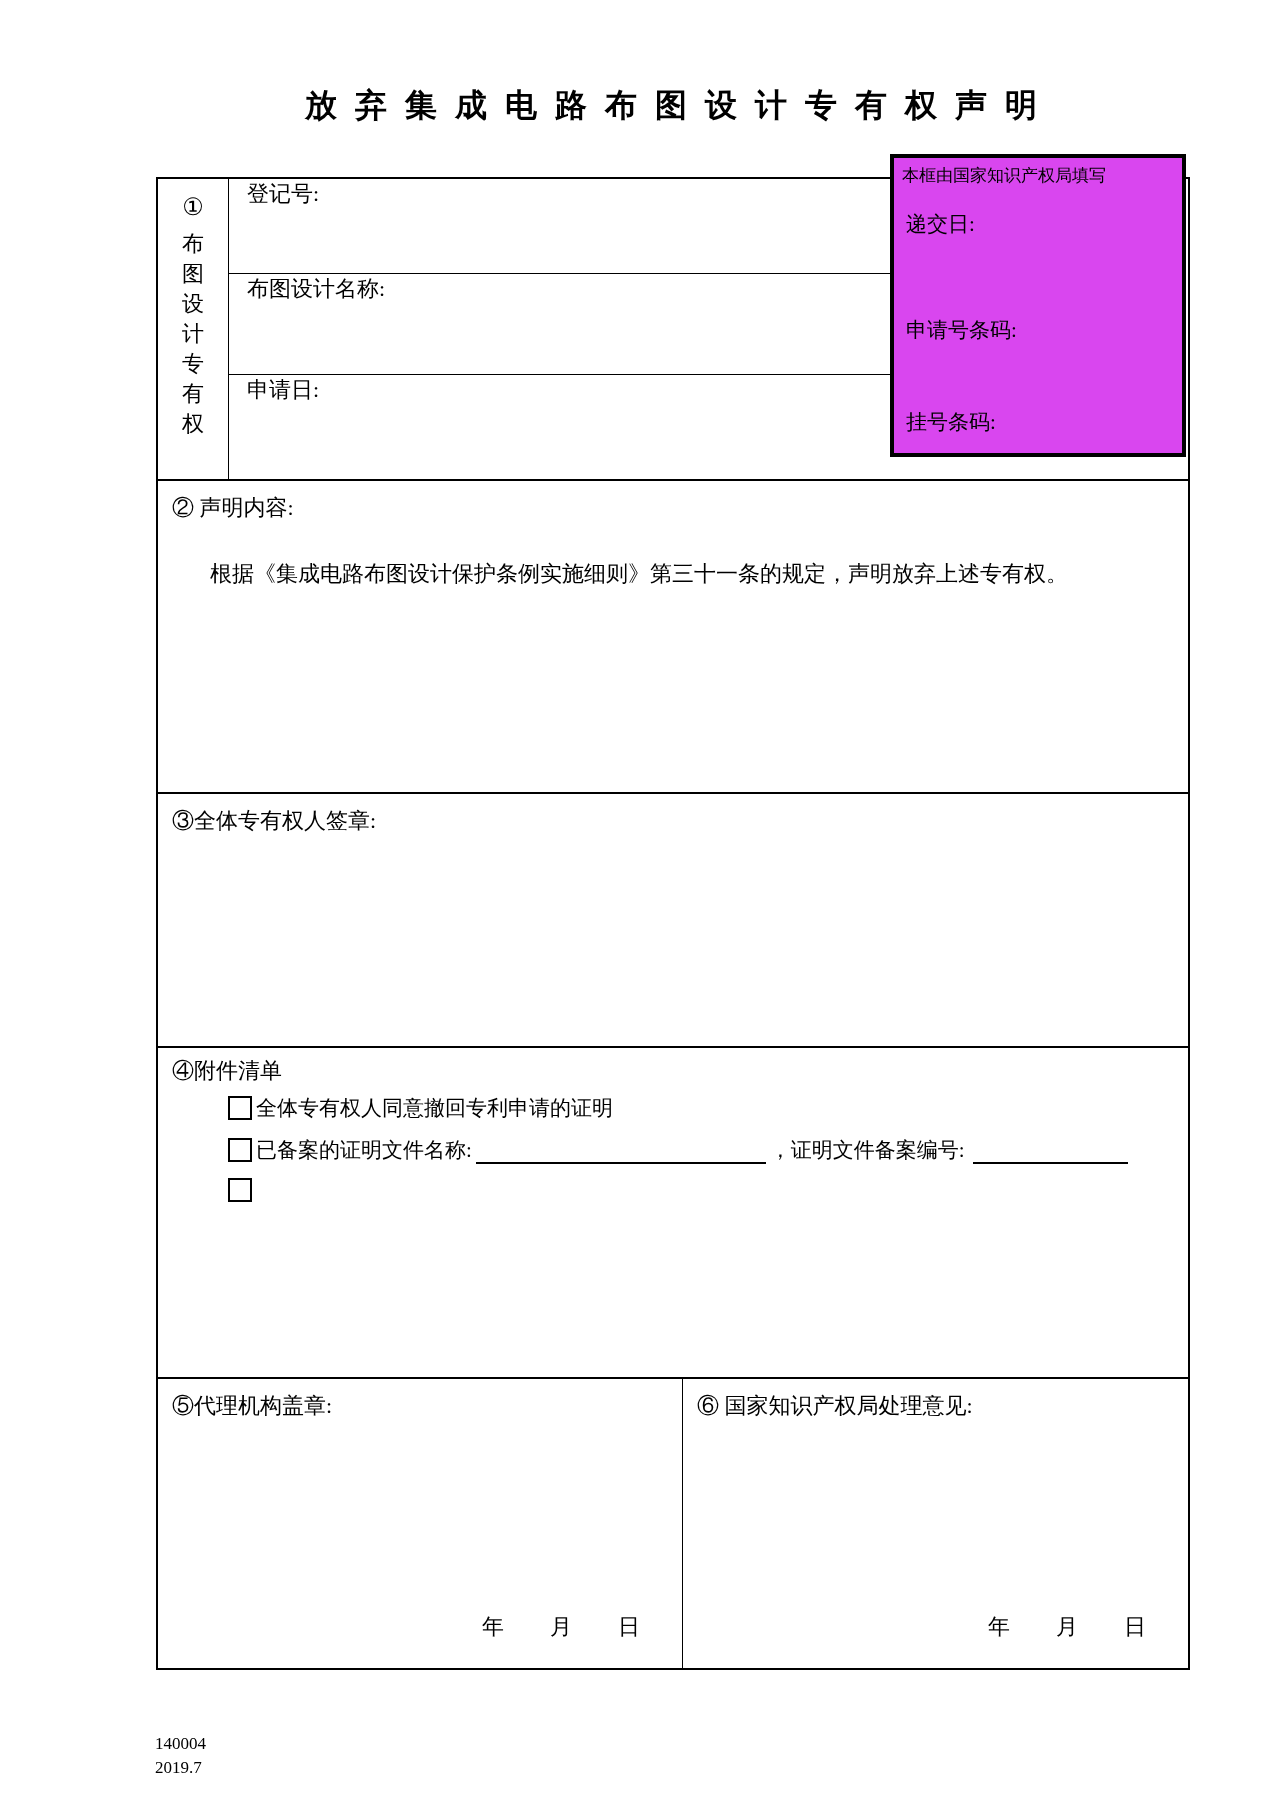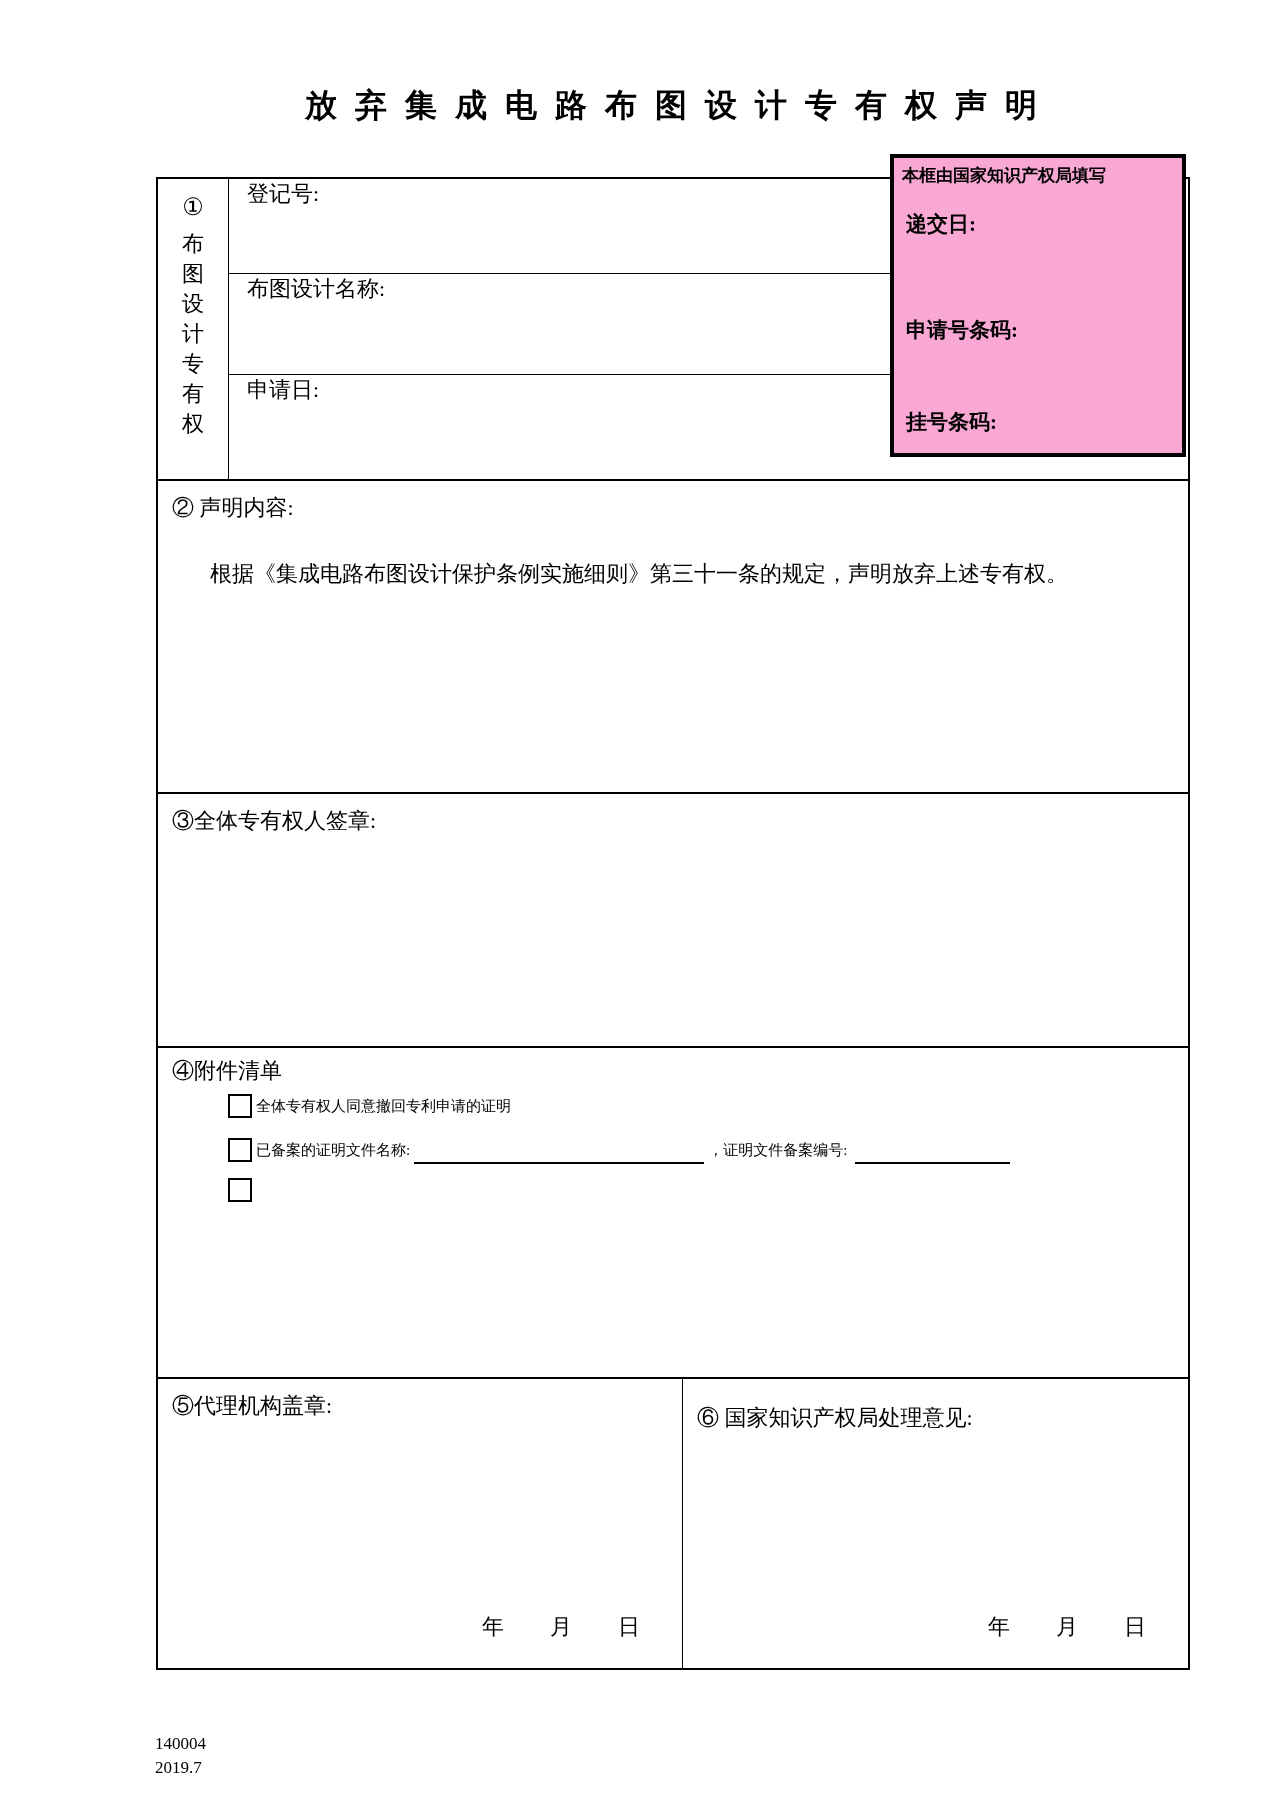--- a/index.html
+++ b/index.html
@@ -34,36 +34,36 @@
   .s1rows{position:absolute;left:71px;top:0;width:663px;height:300px;display:flex;flex-direction:column;}
   .s1row{display:flex;align-items:flex-start;padding-left:18px;font-size:22px;box-sizing:border-box;}
   .s1row-a{height:95px;border-bottom:1px solid #000;}
   .s1row-b{height:101px;border-bottom:1px solid #000;}
   .s1row-c{flex:1;}
   
   .sec-heading{padding:12px 0 0 14px;font-size:22px;}
   .sec4 .sec-heading{padding-top:8px;}
   .decl-body{position:absolute;left:52px;top:78px;font-size:22px;white-space:nowrap;}
   
-  .att-row{position:absolute;left:70px;display:flex;align-items:center;font-size:15px;white-space:nowrap;}
+  .att-row{position:absolute;left:70px;display:flex;align-items:center;font-size:21px;white-space:nowrap;}
   .att-row1{top:46px;}
   .att-row2{top:88px;}
   .att-row3{top:130px;}
   .cbox{width:24px;height:24px;border:2px solid #000;background:#fff;flex:none;margin-right:4px;box-sizing:border-box;}
   .blank{display:inline-block;border-bottom:2px solid #000;height:26px;align-self:flex-end;}
   .blank1{width:290px;margin:0 4px;}
   .blank2{width:155px;margin-left:8px;}
   
   .cell5{width:525px;border-right:1px solid #000;position:relative;box-sizing:border-box;}
-  .cell6{flex:1;position:relative;margin-top:12px;}
+  .cell6{flex:1;position:relative;}
   .dateline{position:absolute;bottom:26px;right:42px;display:flex;gap:46px;font-size:22px;}
   
   .obox{
     position:absolute;left:890px;top:154px;width:296px;height:303px;
-    background:#f9a8d4;border:4px solid #000;box-sizing:border-box;font-weight:bold;
+    background:#d946ef;border:4px solid #000;box-sizing:border-box;
   }
   .obox-note{padding:6px 0 0 8px;font-size:17px;}
   .olabel{position:absolute;left:12px;font-size:21px;}
   .olabel1{top:52px;}
   .olabel2{top:158px;}
   .olabel3{top:250px;}
   
   .footer{position:absolute;left:155px;top:1732px;font-size:17px;line-height:1.4;}
 </style>
 </head>

